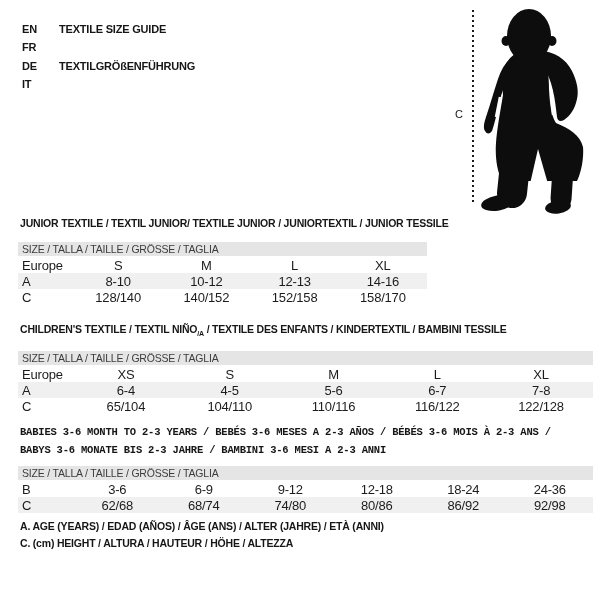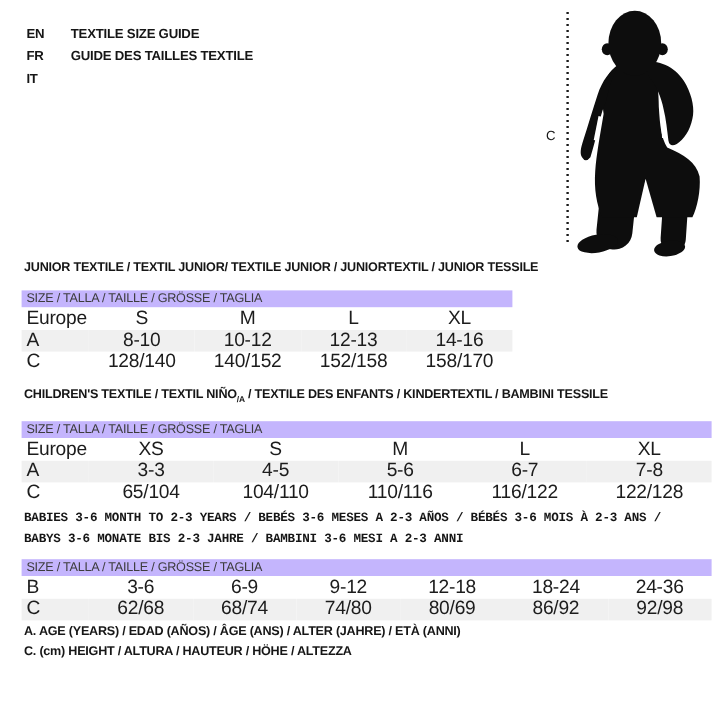--- a/index.html
+++ b/index.html
@@ -15,23 +15,23 @@
   
   .measure-line{
     position:absolute;left:472px;top:10px;width:2px;height:194px;
     background:repeating-linear-gradient(to bottom,#1a1a1a 0 2px,transparent 2px 5px);
   }
   .measure-label{position:absolute;left:455px;top:108px;font-size:11px;color:#161616;}
   .baby-svg{position:absolute;left:480px;top:5px;}
   
   .sec-title{position:absolute;left:20px;font-weight:bold;font-size:10.5px;letter-spacing:-0.2px;color:#161616;line-height:18px;}
   .size-table{position:absolute;left:18px;}
-  .thead{height:14px;line-height:14px;background:#c4b5fd;font-size:10.5px;color:#3c3c3c;padding-left:4px;letter-spacing:-0.2px;}
+  .thead{height:14px;line-height:14px;background:#e5e5e5;font-size:10.5px;color:#3c3c3c;padding-left:4px;letter-spacing:-0.2px;}
   table{border-collapse:collapse;table-layout:fixed;width:100%;margin-top:1px;}
-  td{height:16px;padding:0;text-align:center;font-size:16px;color:#1c1c1c;letter-spacing:-0.2px;margin-left:11px;}
+  td{height:16px;padding:0;text-align:center;font-size:13px;color:#1c1c1c;letter-spacing:-0.2px;margin-left:11px;}
   td.lbl{width:52px;text-align:left;padding-left:4px;}
   tr.shaded{background:#f0f0f0;}
   .t1{top:242px;width:409px;}
   .t2{top:351px;width:575px;}
   .t3{top:466px;width:575px;}
   .s1{top:214px;text-align:right;}
   .s2{top:320px;}
   .s3{top:423px;font-family:Liberation Mono, monospace;}
   sub.small{font-size:7px;}
   
@@ -40,21 +40,24 @@
 </head>
 <body>
 
 <div class="lang-list">
   <div class="lang-row">
     <span class="lang-code">EN</span>
     <span>TEXTILE SIZE GUIDE</span>
   </div>
   <div class="lang-row">
     <span class="lang-code">FR</span>
-    <span>GUIDE DES TAILLES TEXTILE</span>
+  </div>
+  <div class="lang-row">
+    <span class="lang-code">DE</span>
+    <span>TEXTILGRÖßENFÜHRUNG</span>
   </div>
   <div class="lang-row">
     <span class="lang-code">IT</span>
   </div>
 </div>
 
 <div class="measure-line"></div>
 <div class="measure-label">C</div>
 <svg class="baby-svg" width="120" height="210" viewBox="0 0 120 210">
   <g fill="#0d0d0d">
@@ -143,21 +146,21 @@
         <tr>
       <td class="lbl">Europe</td>
       <td>XS</td>
       <td>S</td>
       <td>M</td>
       <td>L</td>
       <td>XL</td>
     </tr>
     <tr class="shaded">
       <td class="lbl">A</td>
-      <td>3-3</td>
+      <td>6-4</td>
       <td>4-5</td>
       <td>5-6</td>
       <td>6-7</td>
       <td>7-8</td>
     </tr>
     <tr>
       <td class="lbl">C</td>
       <td>65/104</td>
       <td>104/110</td>
       <td>110/116</td>
@@ -183,21 +186,21 @@
       <td>9-12</td>
       <td>12-18</td>
       <td>18-24</td>
       <td>24-36</td>
     </tr>
     <tr class="shaded">
       <td class="lbl">C</td>
       <td>62/68</td>
       <td>68/74</td>
       <td>74/80</td>
-      <td>80/69</td>
+      <td>80/86</td>
       <td>86/92</td>
       <td>92/98</td>
     </tr>
   </tbody>
     </table>
 </div>
 
 <div class="footnotes">
   <div>A. AGE (YEARS) / EDAD (AÑOS) / ÂGE (ANS) / ALTER (JAHRE) / ETÀ (ANNI)</div>
   <div>C. (cm) HEIGHT / ALTURA / HAUTEUR / HÖHE / ALTEZZA</div>

